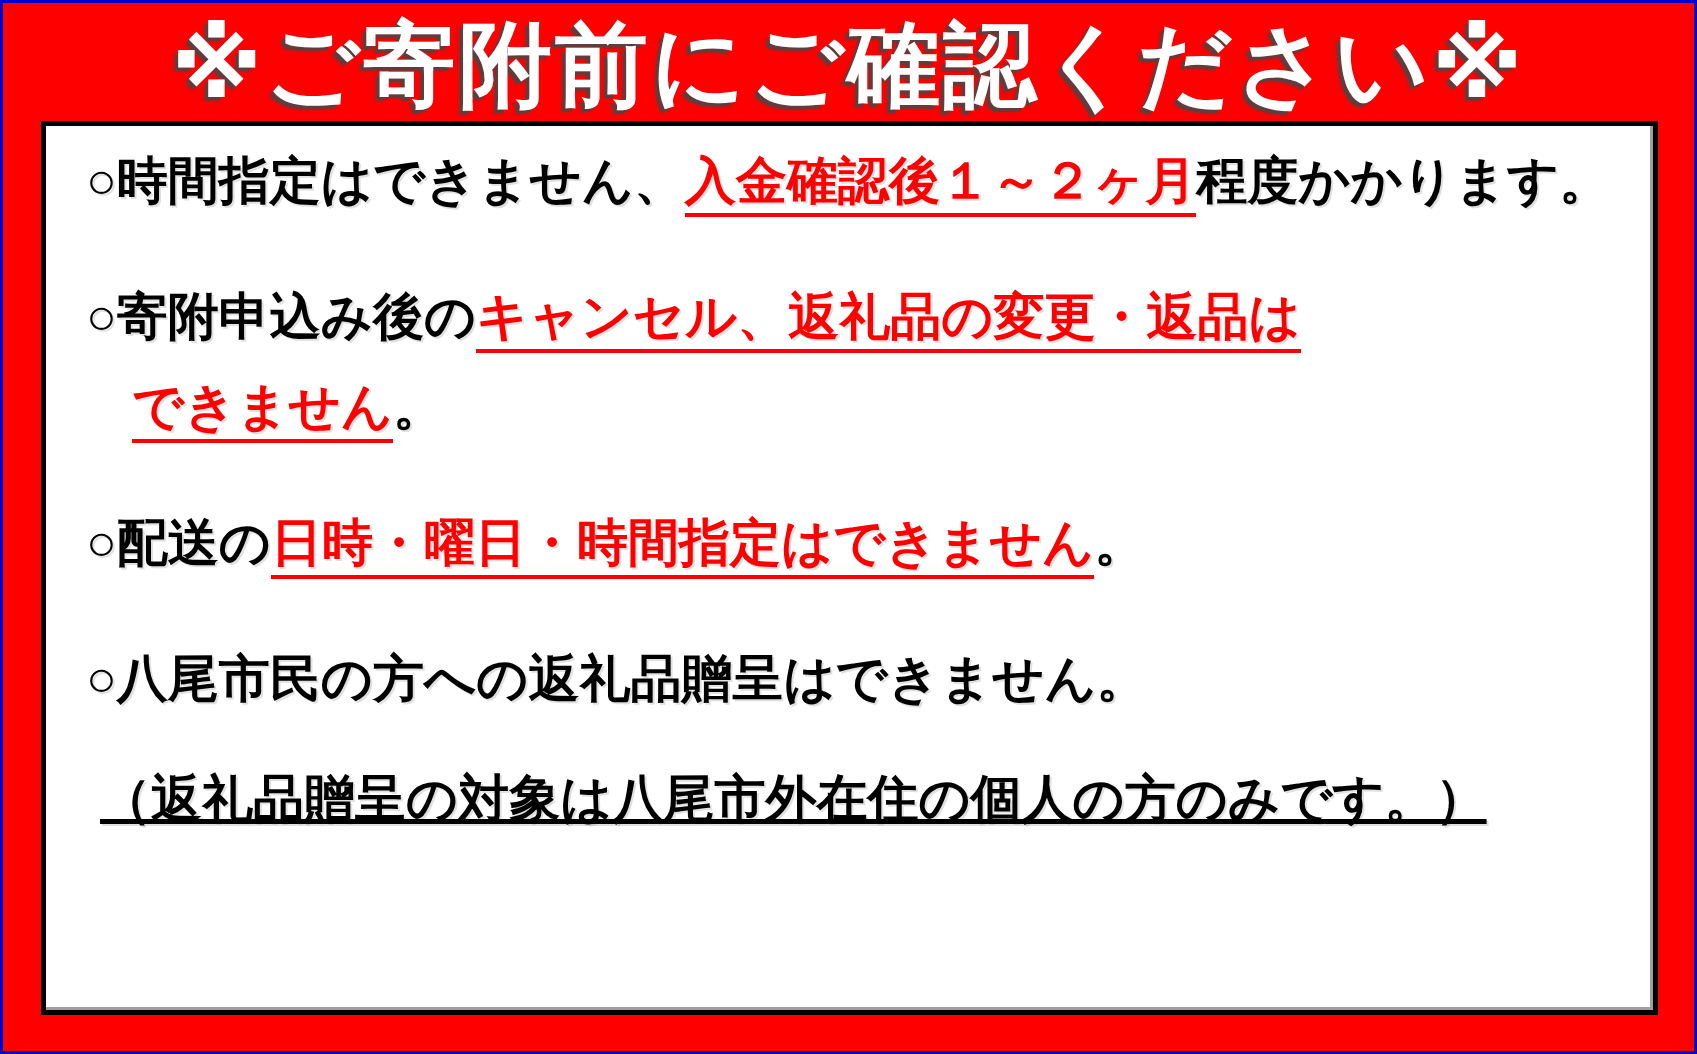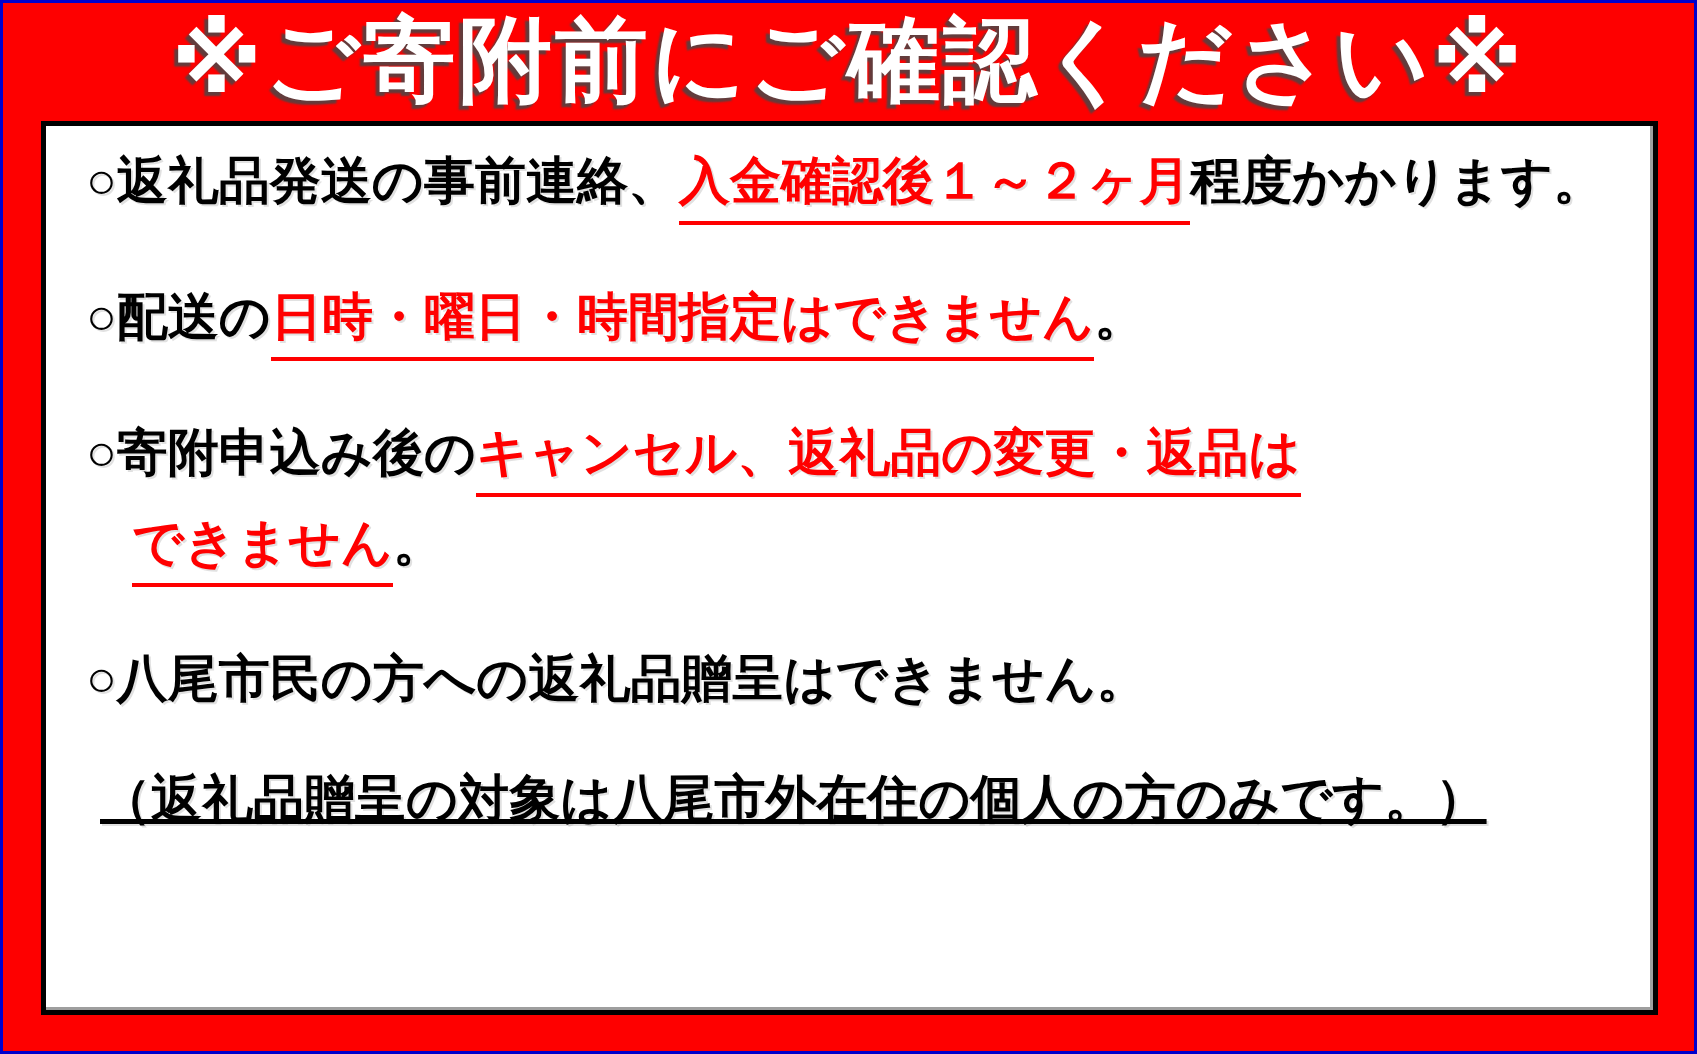--- a/index.html
+++ b/index.html
@@ -14,21 +14,21 @@
     height: 1054px;
     background: #fe0000;
     border: 3px solid #0000cc;
     overflow: hidden;
   }
   .header {
     position: absolute;
     top: 0; left: 0; right: 0;
     height: 116px;
     display: flex;
-    align-items: center;
+    align-items: flex-start;
     justify-content: center;
   }
   .header h1 {
     font-size: 93px;
     font-weight: 800;
     color: #ffffff;
     letter-spacing: 3px;
     white-space: nowrap;
     text-shadow: -4px 4px 2px rgba(70,70,70,0.85);
   }
@@ -47,21 +47,21 @@
     line-height: 90px;
     color: #000000;
     text-shadow: 2px 2px 0 rgba(170,170,170,0.35);
   }
   .bullet { margin-bottom: 46px; }
   .bullet:last-child { margin-bottom: 0; }
   .circ { font-weight: 400; }
   .red { color: #ff0000; }
   .u {
     border-bottom: 4px solid #ff0000;
-    padding-bottom: 12px;
+    padding-bottom: 4px;
   }
   .indent { display: inline-block; width: 46px; }
   .paren-line {
     display: block;
     margin-top: 30px;
     padding-left: 14px;
     text-decoration: underline;
   }
 </style>
 </head>
@@ -69,30 +69,30 @@
 
 <div class="frame">
 
   <div class="header">
     <h1>※ご寄附前にご確認ください※</h1>
   </div>
 
   <div class="box">
 
     <p class="bullet">
-      <span class="circ">○</span><span>返礼品発送の事前連絡、</span><span class="red u">入金確認後１～２ヶ月</span><span>程度かかります。</span>
-    </p>
-
-    <p class="bullet">
-      <span class="circ">○</span><span>配送の</span><span class="red u">日時・曜日・時間指定はできません</span><span>。</span>
+      <span class="circ">○</span><span>時間指定はできません、</span><span class="red u">入金確認後１～２ヶ月</span><span>程度かかります。</span>
     </p>
 
     <p class="bullet">
       <span class="circ">○</span><span>寄附申込み後の</span><span class="red u">キャンセル、返礼品の変更・返品は</span><br>
       <span class="indent"></span><span class="red u">できません</span><span>。</span>
+    </p>
+
+    <p class="bullet">
+      <span class="circ">○</span><span>配送の</span><span class="red u">日時・曜日・時間指定はできません</span><span>。</span>
     </p>
 
 
     <p class="bullet">
       <span class="circ">○</span><span>八尾市民の方への返礼品贈呈はできません。</span>
       <span class="paren-line">（返礼品贈呈の対象は八尾市外在住の個人の方のみです。）</span>
     </p>
 
   </div>
 </div>

